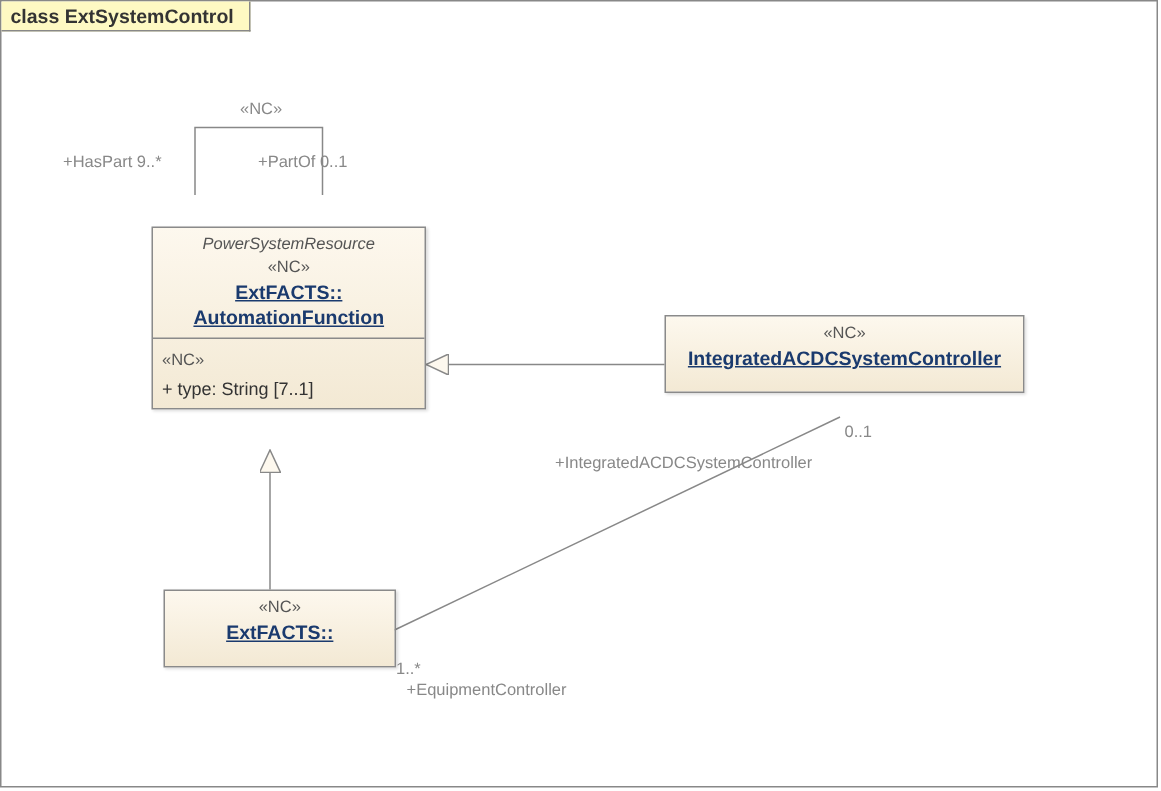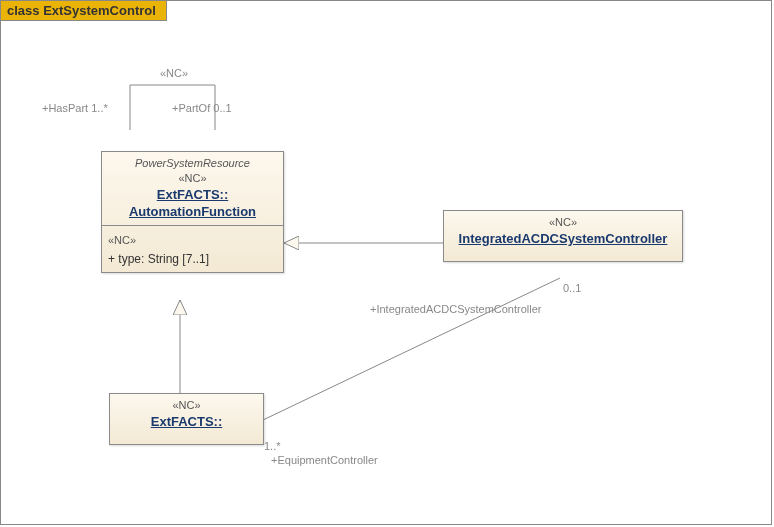--- a/index.html
+++ b/index.html
@@ -18,21 +18,21 @@
     top: 0; left: 0;
     width: 772px; height: 525px;
     border: 1px solid #888;
   }
   .frame-tab {
     position: absolute;
     top: 0; left: 0;
     padding: 2px 10px 2px 6px;
     border-bottom: 1px solid #888;
     border-right: 1px solid #888;
-    background: #eab308;
+    background: #fef9c3;
     font-weight: bold;
     font-size: 13px;
   }
   .frame-tab::after {
     content: "";
     position: absolute;
     right: -7px; top: 0;
     width: 0; height: 0;
   }
   .cls {
@@ -116,20 +116,20 @@
   <div class="hdr" style="border-bottom:none;">
     <div class="st">«NC»</div>
     <div class="name">
       <span>ExtFACTS::</span><br>
     </div>
   </div>
   <div class="body" style="min-height:10px;"></div>
 </div>
 
 <div class="lbl" style="left:160px; top:67px;">«NC»</div>
-<div class="lbl" style="left:42px; top:102px;">+HasPart 1..*</div>
+<div class="lbl" style="left:42px; top:102px;">+HasPart 9..*</div>
 <div class="lbl" style="left:172px; top:102px;">+PartOf 0..1</div>
 
 <div class="lbl" style="left:271px; top:424px;margin-top:30px;">+EquipmentController</div>
 <div class="lbl" style="left:264px; top:440px;">1..*</div>
 
 <div class="lbl" style="left:370px; top:303px;">+IntegratedACDCSystemController</div>
 <div class="lbl" style="left:522px; top:282px;padding-left:41px;">0..1</div>
 
 </body></html>

